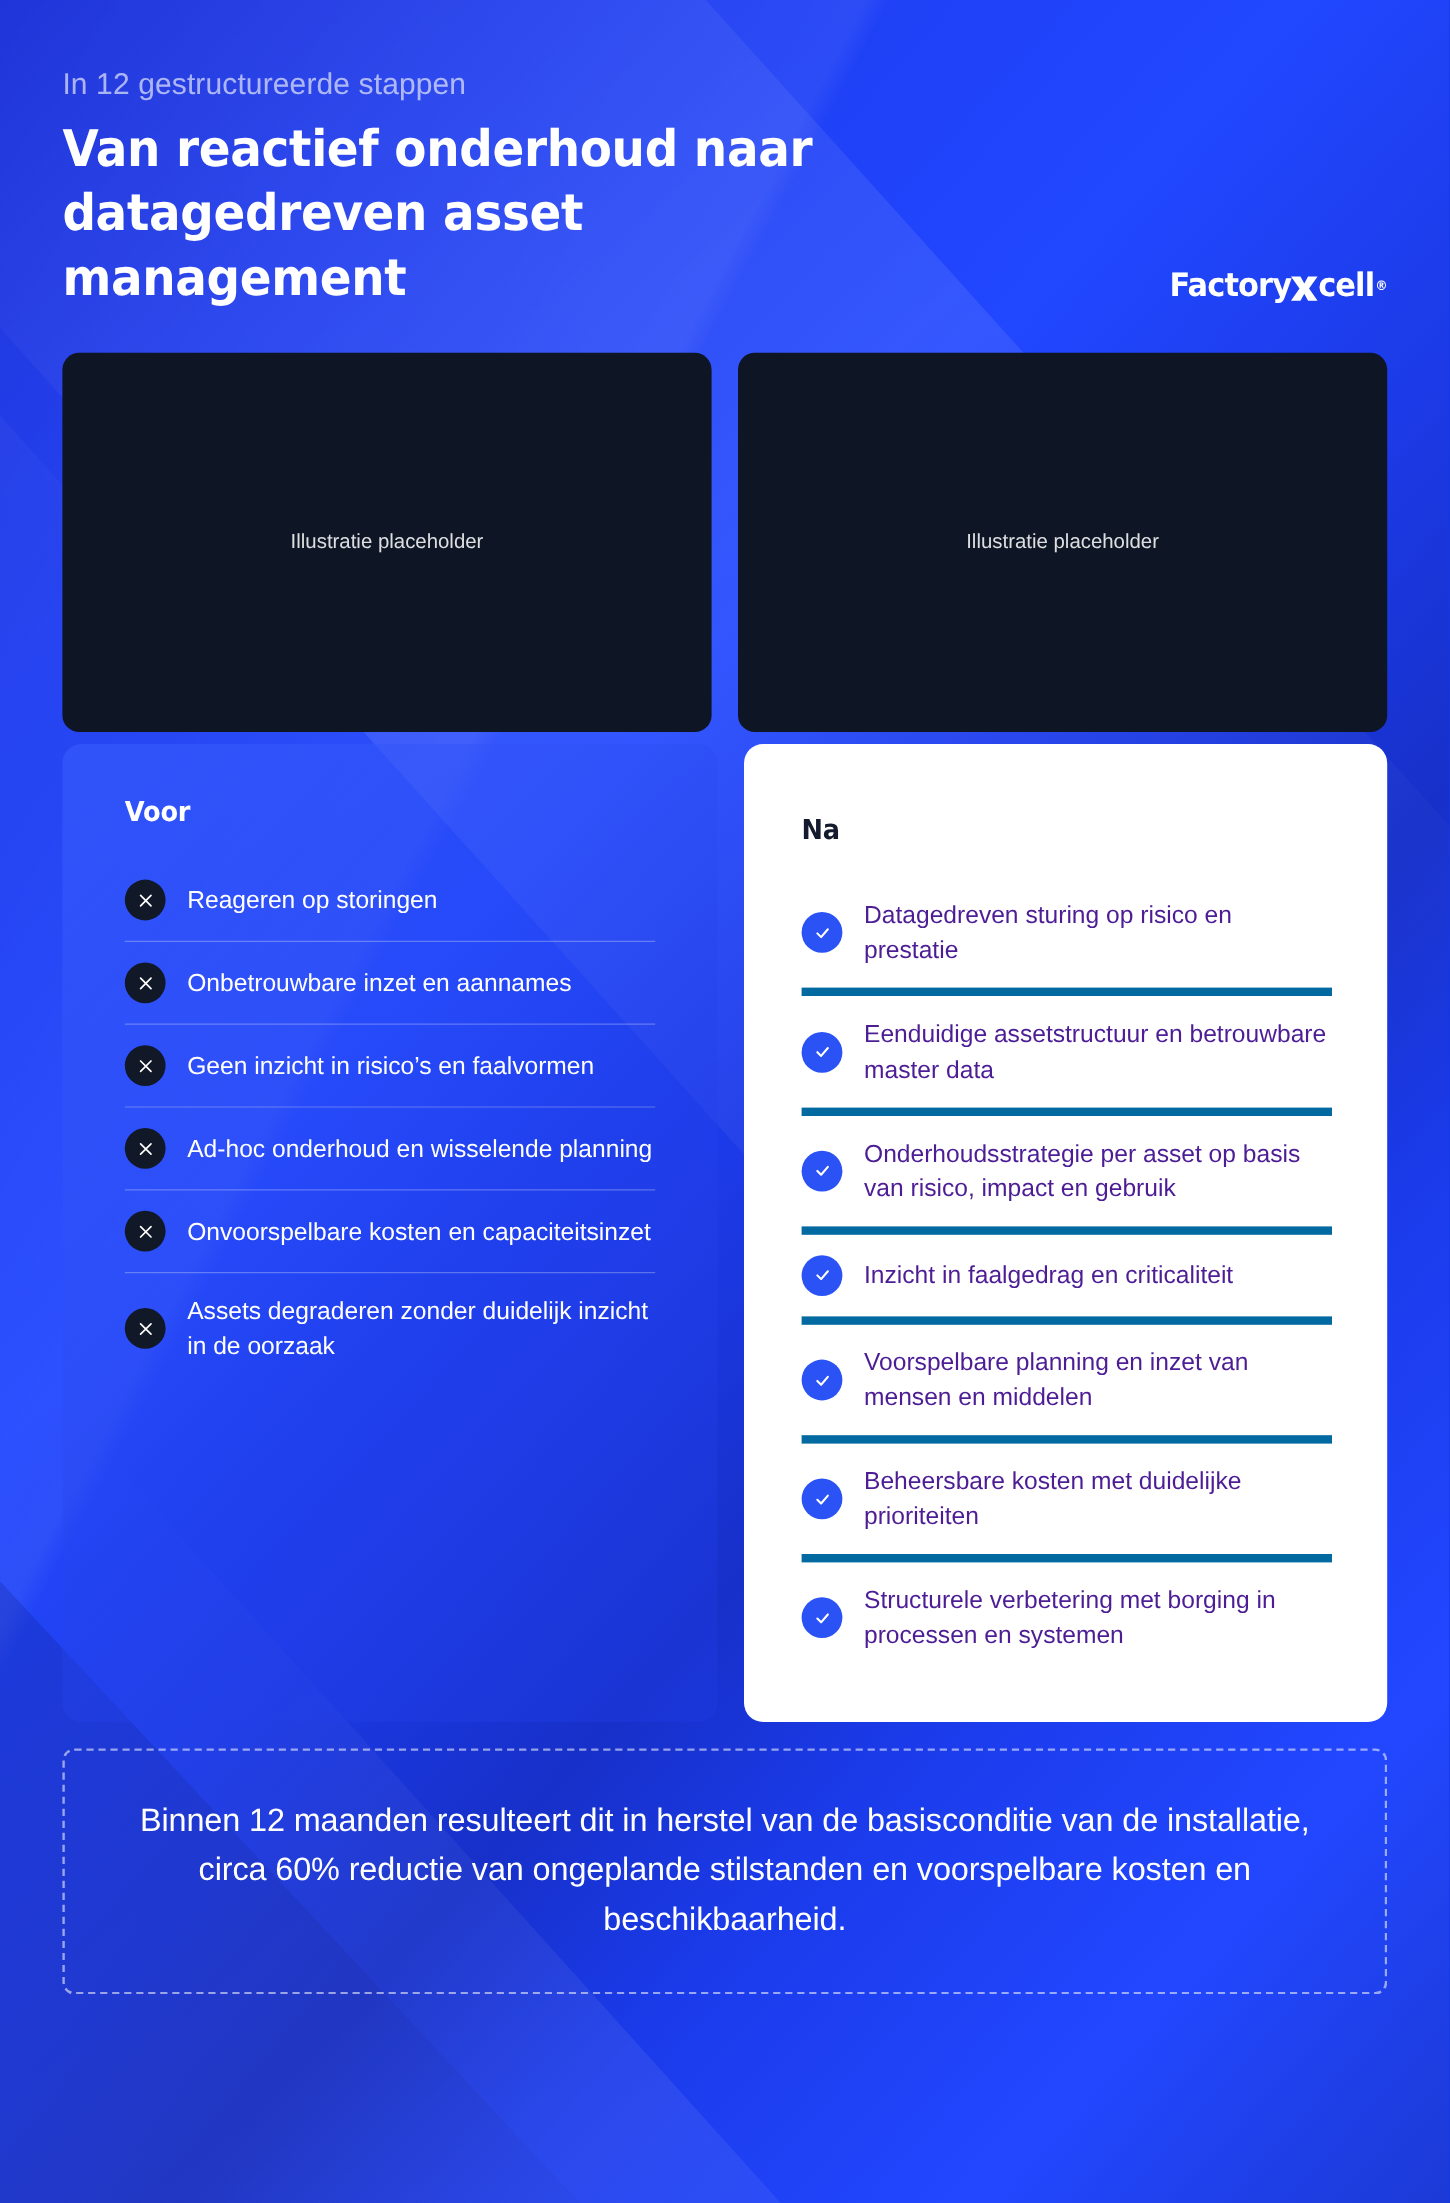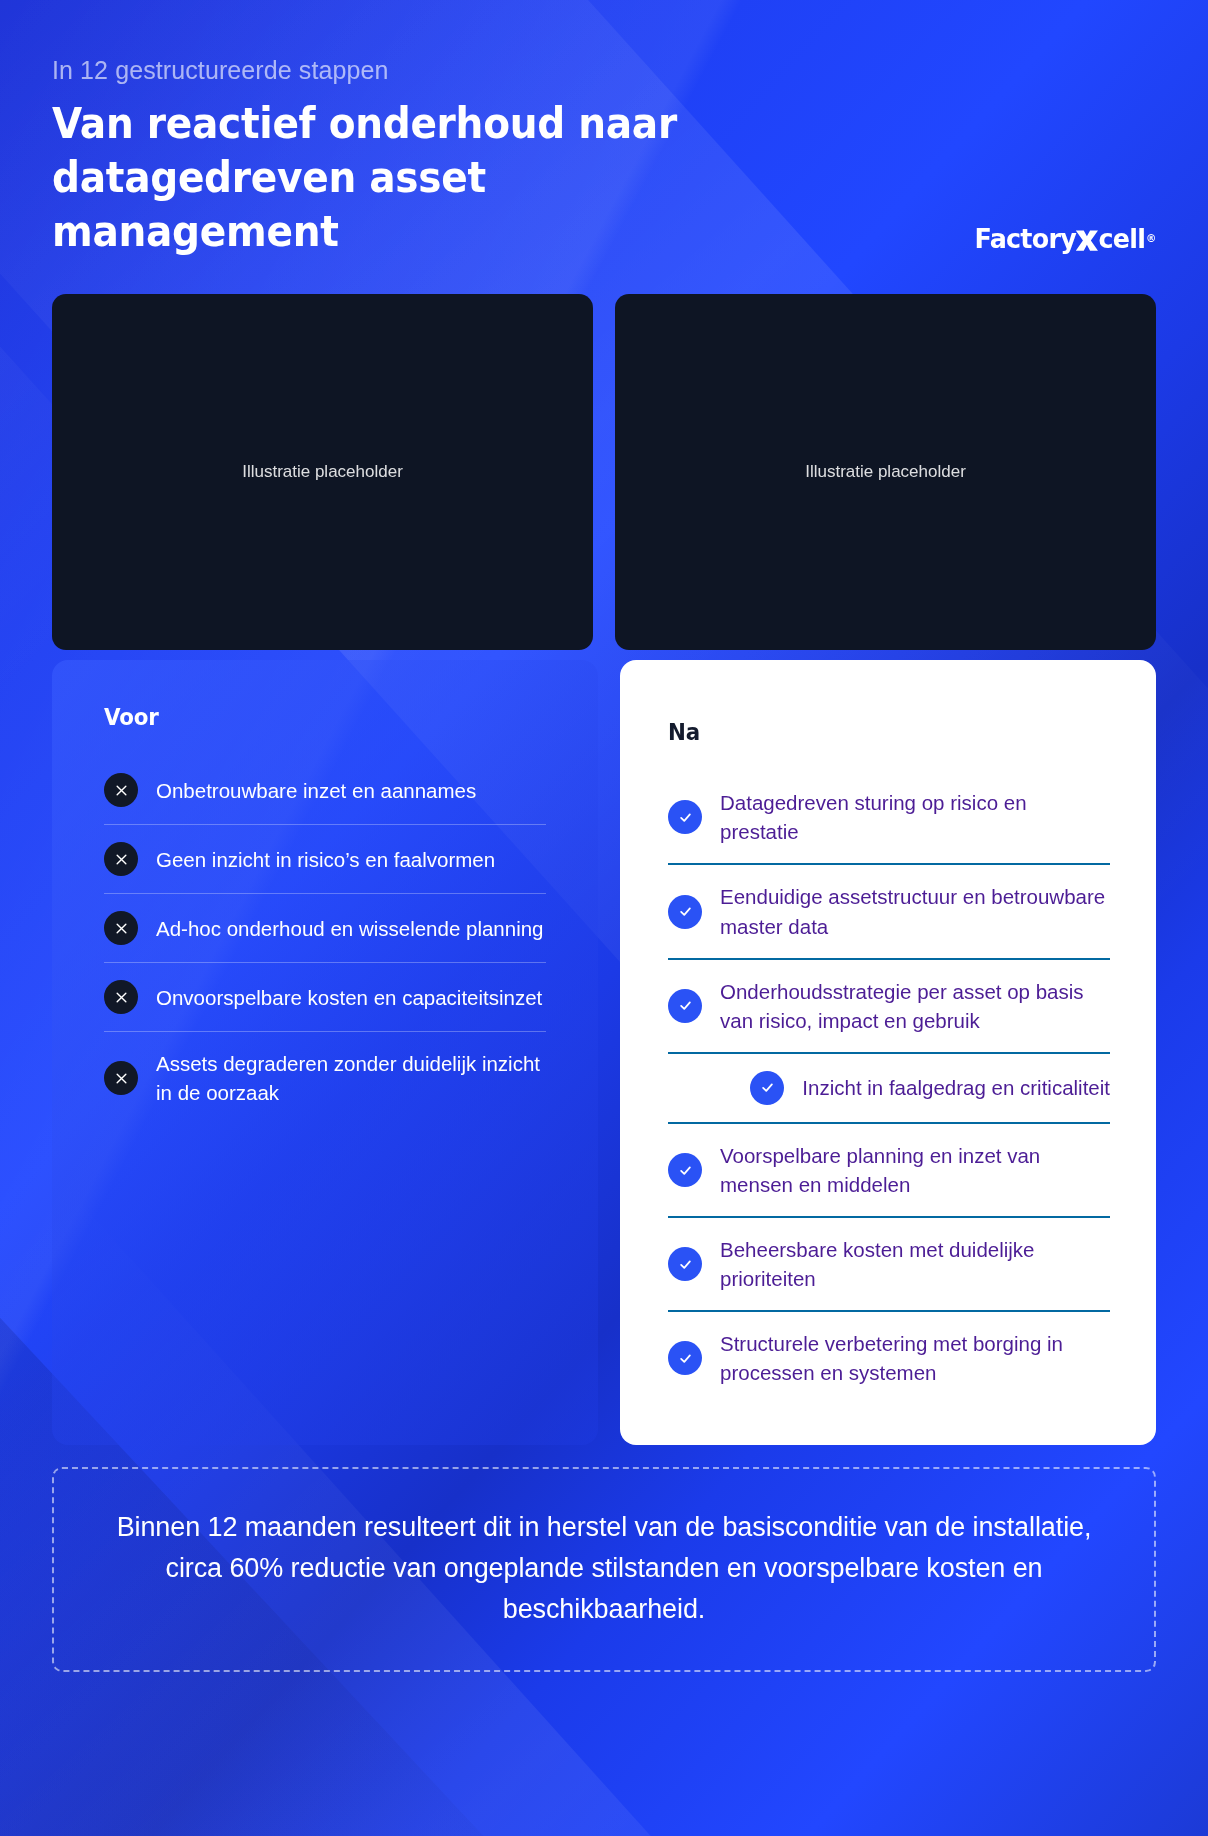--- a/index.html
+++ b/index.html
@@ -120,21 +120,21 @@
   }
 
   
   .illus-row {
     display: flex;
     gap: 22px;
     margin-top: 36px;
   }
   .illus {
     flex: 1;
-    height: 356px;
+    height: 316px;
     background: #0e1524;
     border-radius: 14px;
     display: flex;
     align-items: center;
     justify-content: center;
     color: rgba(255,255,255,0.86);
     font-size: 17px;
   }
   .illus.right { border-radius: 14px; }
 
@@ -174,21 +174,21 @@
 
   ul.items { list-style: none; }
 
   li.item {
     display: flex;
     align-items: center;
     gap: 18px;
     padding: 17px 0;
   }
   .card-before li.item + li.item { border-top: 1px solid rgba(255,255,255,0.28); }
-  .card-after  li.item + li.item { border-top: 2px solid #0369a1; justify-content: flex-end; }
+  .card-after  li.item + li.item { border-top: 7px solid #0369a1; }
 
   .bullet-icon {
     flex: 0 0 auto;
     width: 34px; height: 34px;
     border-radius: 50%;
     display: flex;
     align-items: center;
     justify-content: center;
   }
   .bullet-x { background: #111827; }
@@ -259,20 +259,28 @@
 
       <div class="card card-before">
         <div class="card-title">Voor</div>
         <ul class="items">
           <li class="item">
             <span class="bullet-icon bullet-x">
               <svg viewBox="0 0 24 24" width="13" height="13" aria-hidden="true">
                 <path d="M4 4 L20 20 M20 4 L4 20" stroke="#ffffff" stroke-width="2.6" stroke-linecap="round" fill="none"></path>
               </svg>
             </span>
+            <span class="item-text">Reageren op storingen</span>
+          </li>
+          <li class="item">
+            <span class="bullet-icon bullet-x">
+              <svg viewBox="0 0 24 24" width="13" height="13" aria-hidden="true">
+                <path d="M4 4 L20 20 M20 4 L4 20" stroke="#ffffff" stroke-width="2.6" stroke-linecap="round" fill="none"></path>
+              </svg>
+            </span>
             <span class="item-text">Onbetrouwbare inzet en aannames</span>
           </li>
           <li class="item">
             <span class="bullet-icon bullet-x">
               <svg viewBox="0 0 24 24" width="13" height="13" aria-hidden="true">
                 <path d="M4 4 L20 20 M20 4 L4 20" stroke="#ffffff" stroke-width="2.6" stroke-linecap="round" fill="none"></path>
               </svg>
             </span>
             <span class="item-text">Geen inzicht in risico’s en faalvormen</span>
           </li>

